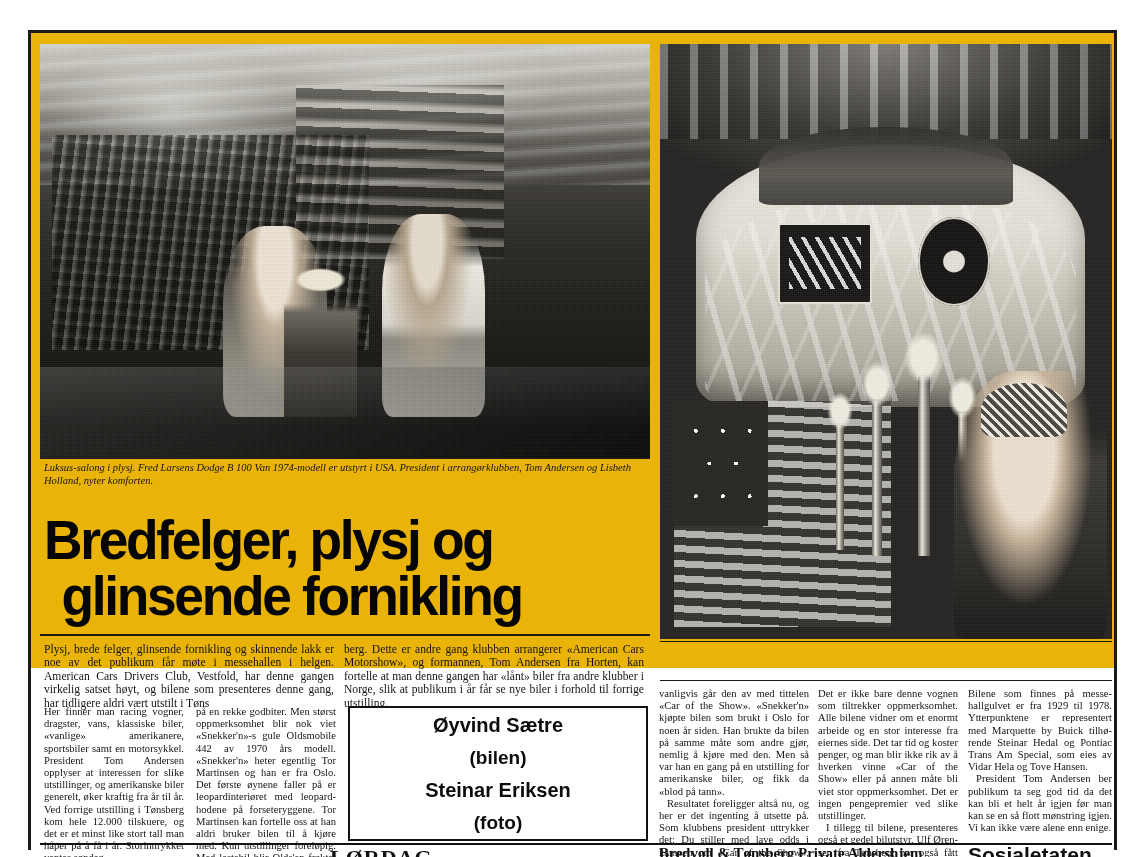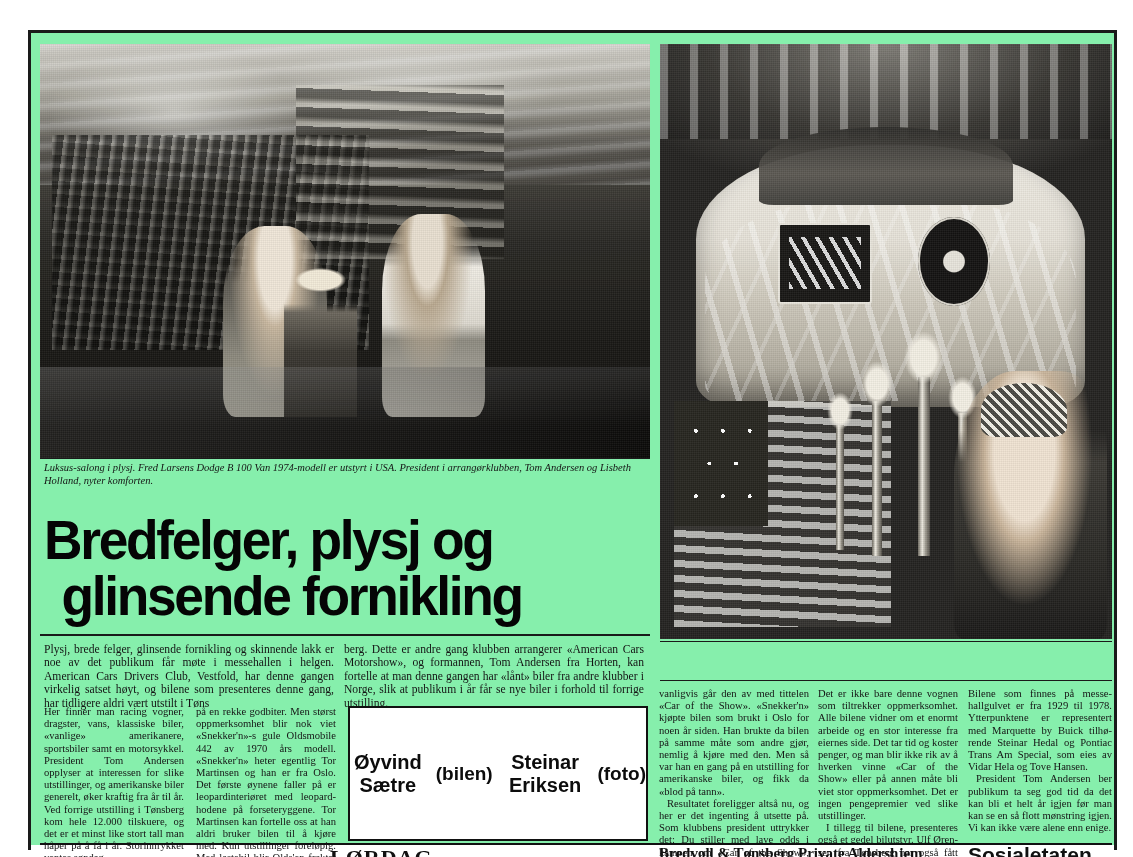--- a/index.html
+++ b/index.html
@@ -10,22 +10,22 @@
   body {
     width: 1133px;
     height: 857px;
     font-family: "Liberation Serif", serif;
     color: #111;
     overflow: hidden;
   }
   #page {
     position: relative;
     width: 1133px;
-    height: 845px;
-    background: #86efac;
+    height: 668px;
+    background: #eab308;
   }
   
   .scan-edge-top {
     position: absolute;
     left: 0; top: 0; width: 1133px; height: 30px;
     background: #ffffff;
   }
   .scan-edge-left {
     position: absolute;
     left: 0; top: 0; width: 28px; height: 857px;
@@ -352,21 +352,21 @@
   #col-5 { left: 968px; top: 688px; width: 144px; }
 
   
   #byline-box {
     position: absolute;
     left: 348px; top: 706px;
     width: 296px; height: 131px;
     border: 2px solid #111;
     background: #ffffff;
     display: flex;
-    flex-direction: row;
+    flex-direction: column;
     align-items: center;
     justify-content: center;
     gap: 10px;
   }
   .byline-name {
     font-family: "Liberation Sans", sans-serif;
     font-weight: bold;
     font-size: 20px;
     line-height: 23px;
     text-align: center;

